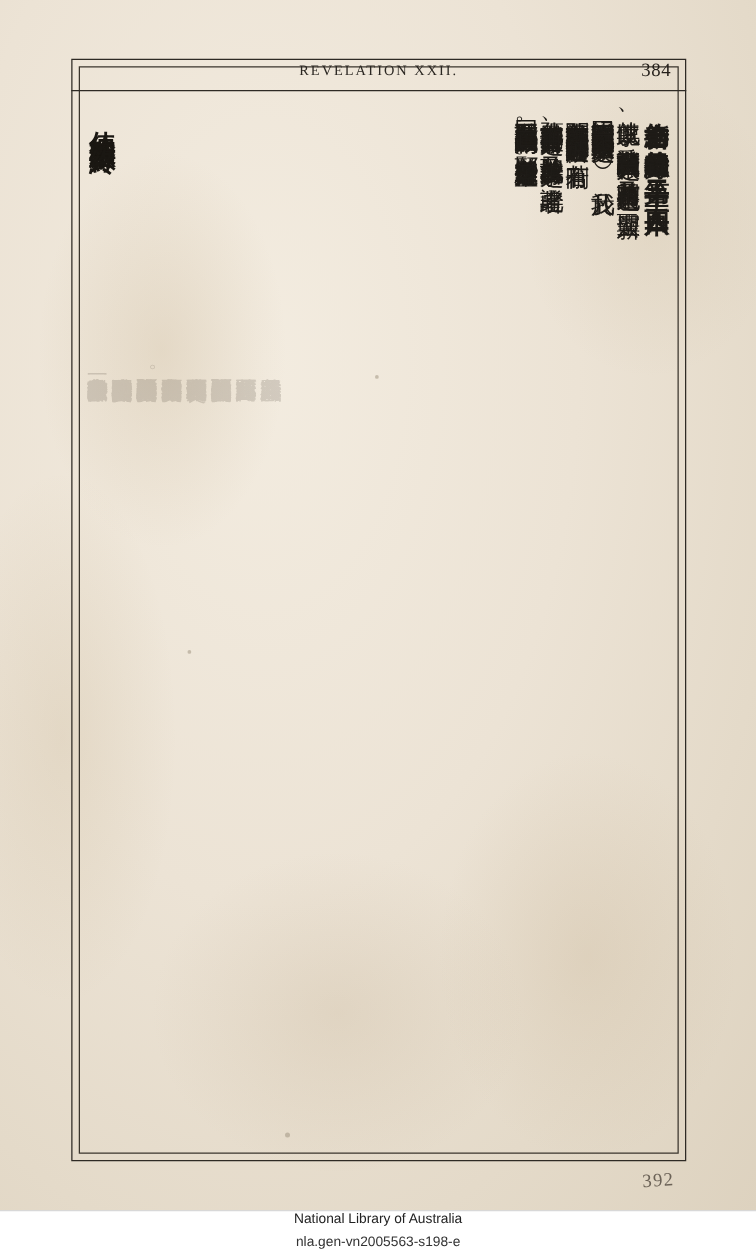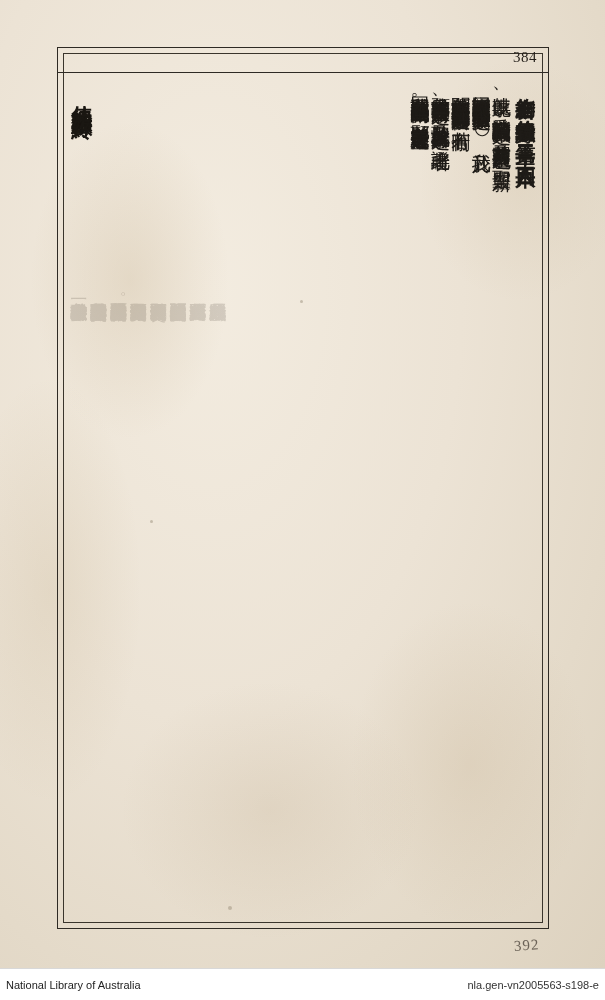--- a/index.html
+++ b/index.html
@@ -199,20 +199,21 @@
     background: #ffffff;
     border-top: 1px solid #d8d8d8;
     display: flex;
     align-items: center;
     justify-content: space-between;
     padding: 0 6px;
     box-sizing: border-box;
     font-family: "Liberation Sans", sans-serif;
     font-size: 11px;
     color: #222222;
+    flex-direction: column;
   }
   #footer-left { white-space: nowrap; }
   #footer-right { white-space: nowrap; color: #333333; }
 </style>
 </head>
 <body>
 
 <div id="page">
 
   <div id="scan">
@@ -234,20 +235,21 @@
         <div class="bcol">我若言己無罪則自欺而眞理不在我衷矣</div>
         <div class="bcol">我若認己罪則彼乃信義必赦我罪</div>
       </div>
     </div>
 
     <div id="frame">
       <div id="frame-inner"></div>
     </div>
 
     <div id="header-band">
+      <div id="running-head">REVELATION XXII.</div>
       <div id="page-number">384</div>
     </div>
 
     <div id="body-area">
       <div class="vcol title-col">新約全書　使徒約翰默示錄　第二十二章　三百八十四</div>
       <div class="vcol text-col">使以此事、爲諸教會証於爾曹我乃大闢之根、及其苗裔乃明耀之晨星也。聖靈與新</div>
       <div class="vcol text-col">婦皆曰來聞者亦可曰來凡渴者可來凡欲之者可無功而取生命之水矣。○我於凡</div>
       <div class="vcol text-col">聞此書預言之言者爲証若有加於此事者神將以此書所錄之諸菑加於彼、若有刪</div>
       <div class="vcol text-col">此書預言之言者神將刪其分於生命之册、及於聖城又於此書所錄之事、證此事者</div>
       <div class="vcol text-col">曰我誠速至矣亞孟主耶穌歟誠哉願爾至焉。願主耶穌基督之恩寵偕爾衆亞孟。</div>

